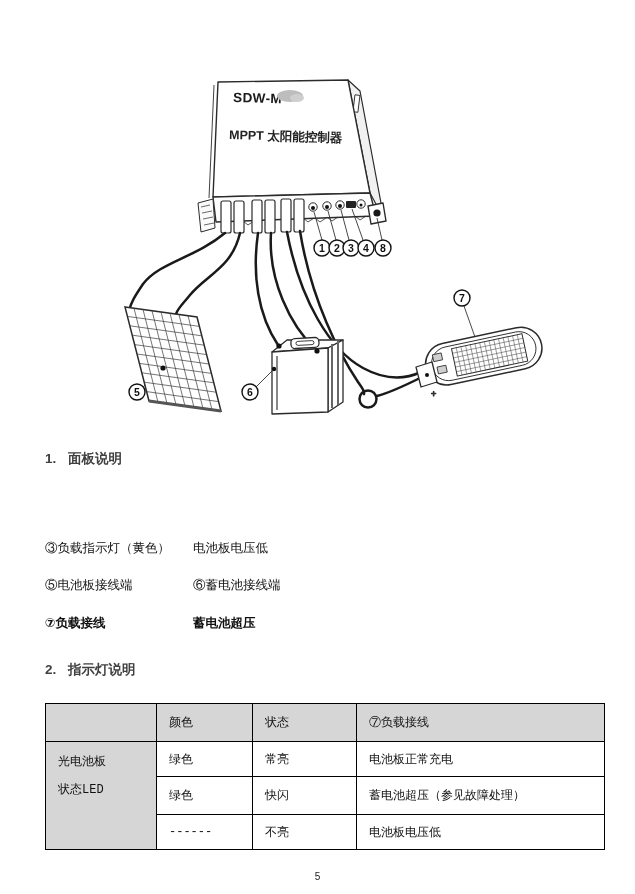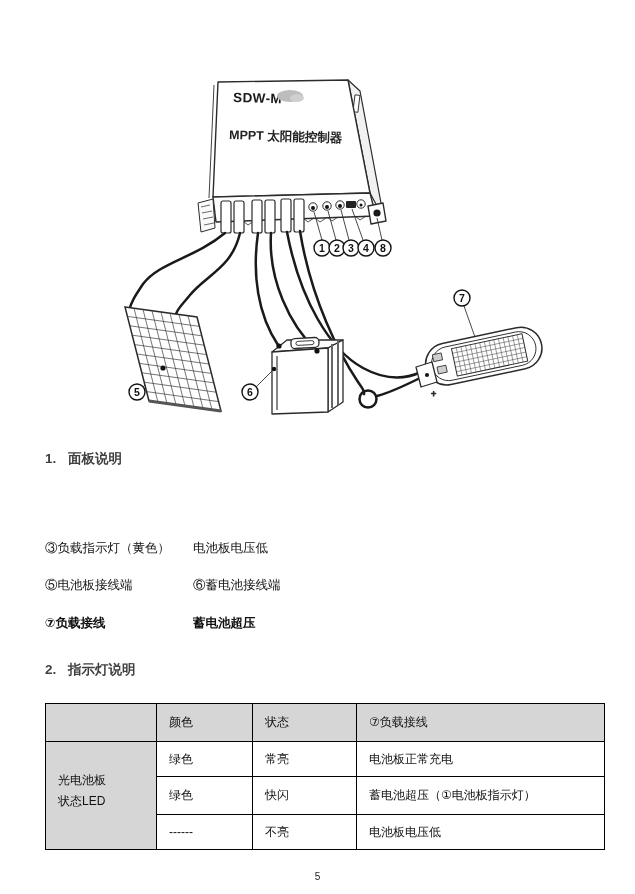--- a/index.html
+++ b/index.html
@@ -8,31 +8,31 @@
     font-family:"Liberation Sans","DejaVu Sans",sans-serif;color:#111;overflow:hidden;
   }
   svg text{font-family:"Liberation Sans","DejaVu Sans",sans-serif;}
   .diagram{position:absolute;top:0;left:0;}
   .heading{position:absolute;left:45px;font-size:13.5px;font-weight:bold;color:#404040;white-space:nowrap;}
   .heading .num{display:inline-block;width:23px;}
   .c-row{position:absolute;left:45px;font-size:12.5px;color:#111;white-space:nowrap;}
   .c-row .right{position:absolute;left:148px;top:0;white-space:nowrap;}
   table.ind{
     position:absolute;left:45px;top:703px;border-collapse:collapse;table-layout:fixed;
-    width:559px;font-size:12px;color:#111;
+    width:559px;font-size:12px;color:#111;font-family:Liberation Mono, monospace;
   }
   table.ind th,table.ind td{
     border:1px solid #000;padding:0 4px 0 12px;text-align:left;font-weight:normal;
     vertical-align:middle;overflow:hidden;
   }
   table.ind th{background:#d6d6d6;height:37px;}
   tr.r1{height:35px;} tr.r2{height:38px;} tr.r3{height:35px;}
   td.grouplabel{background:#d6d6d6;position:relative;padding:0;}
-  td.grouplabel .l1{position:absolute;top:11px;left:12px;margin-top:19px;}
-  td.grouplabel .l2{position:absolute;top:51px;left:12px;}
+  td.grouplabel .l1{position:absolute;top:11px;left:12px;}
+  td.grouplabel .l2{position:absolute;top:39px;left:12px;}
   td.dashtop{vertical-align:top;padding-top:1px;line-height:13px;}
   .pagenum{position:absolute;top:871px;left:0;width:635px;text-align:center;font-size:10px;color:#222;}
 </style>
 </head>
 <body>
 
 <div class="page">
 
   <svg class="diagram" width="635" height="450" viewBox="0 0 635 450">
 
@@ -216,21 +216,21 @@
         <div class="l1">光电池板</div>
         <div class="l2">状态LED</div>
       </td>
       <td>绿色</td>
       <td>常亮</td>
       <td>电池板正常充电</td>
     </tr>
     <tr class="r2">
       <td>绿色</td>
       <td>快闪</td>
-      <td>蓄电池超压（①电池板指示灯）</td>
+      <td>蓄电池超压（参见故障处理）</td>
     </tr>
     <tr class="r3">
       <td class="dashtop">------</td>
       <td>不亮</td>
       <td>电池板电压低</td>
     </tr>
   </tbody>
     </table>
 
   <div class="pagenum">5</div>

